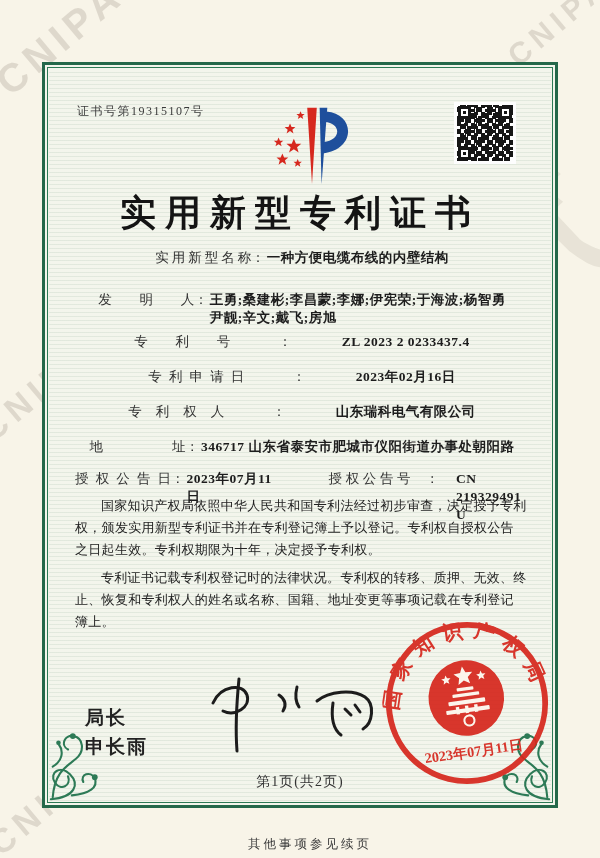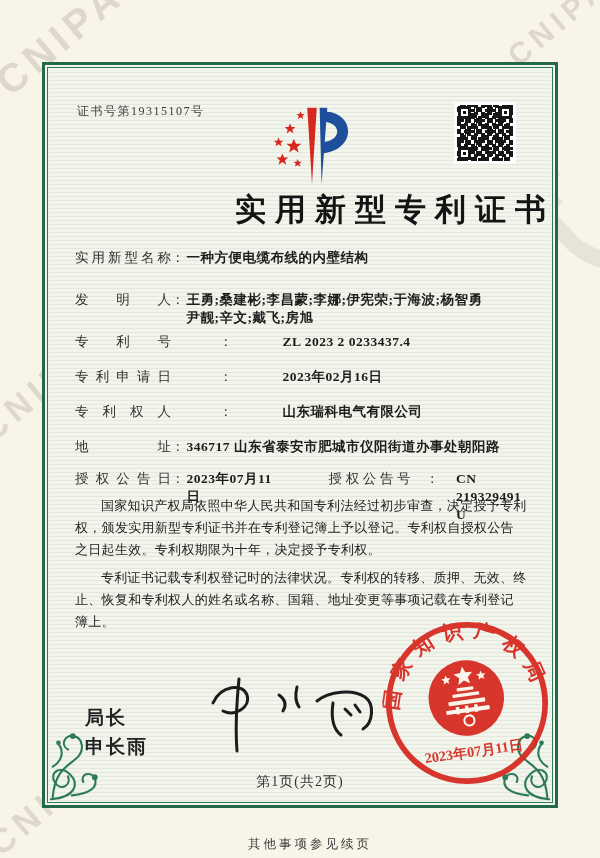--- a/index.html
+++ b/index.html
@@ -36,26 +36,26 @@
   .qr { position:absolute; left:412px; top:40px; width:56px; height:56px;
         background:
           repeating-conic-gradient(#161616 0 25%, transparent 0 50%) 0 0/7px 7px,
           repeating-conic-gradient(#161616 0 25%, transparent 0 50%) 3px 2px/11px 11px,
           #fdfdfd;
         z-index:5; outline:3px solid #fdfdfd; }
   .qr i { position:absolute; width:13px; height:13px; border:3px solid #161616; background:#fff; }
   .qr i::after { content:""; position:absolute; inset:2px; background:#161616; }
   .qr .tl { left:1px; top:1px; } .qr .tr { right:1px; top:1px; } .qr .bl { left:1px; bottom:1px; }
 
-  .title { position:absolute; left:0; right:0; top:124px; text-align:right;
-           font-size:31px; font-weight:bold; letter-spacing:9px; color:#141414; z-index:5; }
+  .title { position:absolute; left:0; right:0; top:124px; text-align:center;
+           font-size:36px; font-weight:bold; letter-spacing:9px; color:#141414; z-index:5; }
 
   
   .fields { position:absolute; left:30px; right:26px; top:180px; z-index:5; padding-top:4px; }
-  .f-row { display:flex; align-items:flex-start; font-size:13.5px; line-height:18px; }
+  .f-row { display:flex; align-items:flex-start; font-size:13.5px; line-height:18px;justify-content:center; }
   .f-label { display:inline-block; width:96px; text-align:justify; text-align-last:justify;
              color:#333; flex:none; }
   .f-colon { flex:none; margin:0 2px 0 0; color:#333; }
   .f-value { font-weight:bold; color:#1d1d1d; white-space:pre-line; letter-spacing:0.5px; }
   .mb-a { margin-bottom:24px; } .mb-b { margin-bottom:6px; } .mb-c { margin-bottom:17px;gap:48px; }
   .mb-d { margin-bottom:14px; }
   .pair2 { display:flex; margin-left:56px;gap:15px; }
   .f-label.w2 { width:82px; }
 
   

